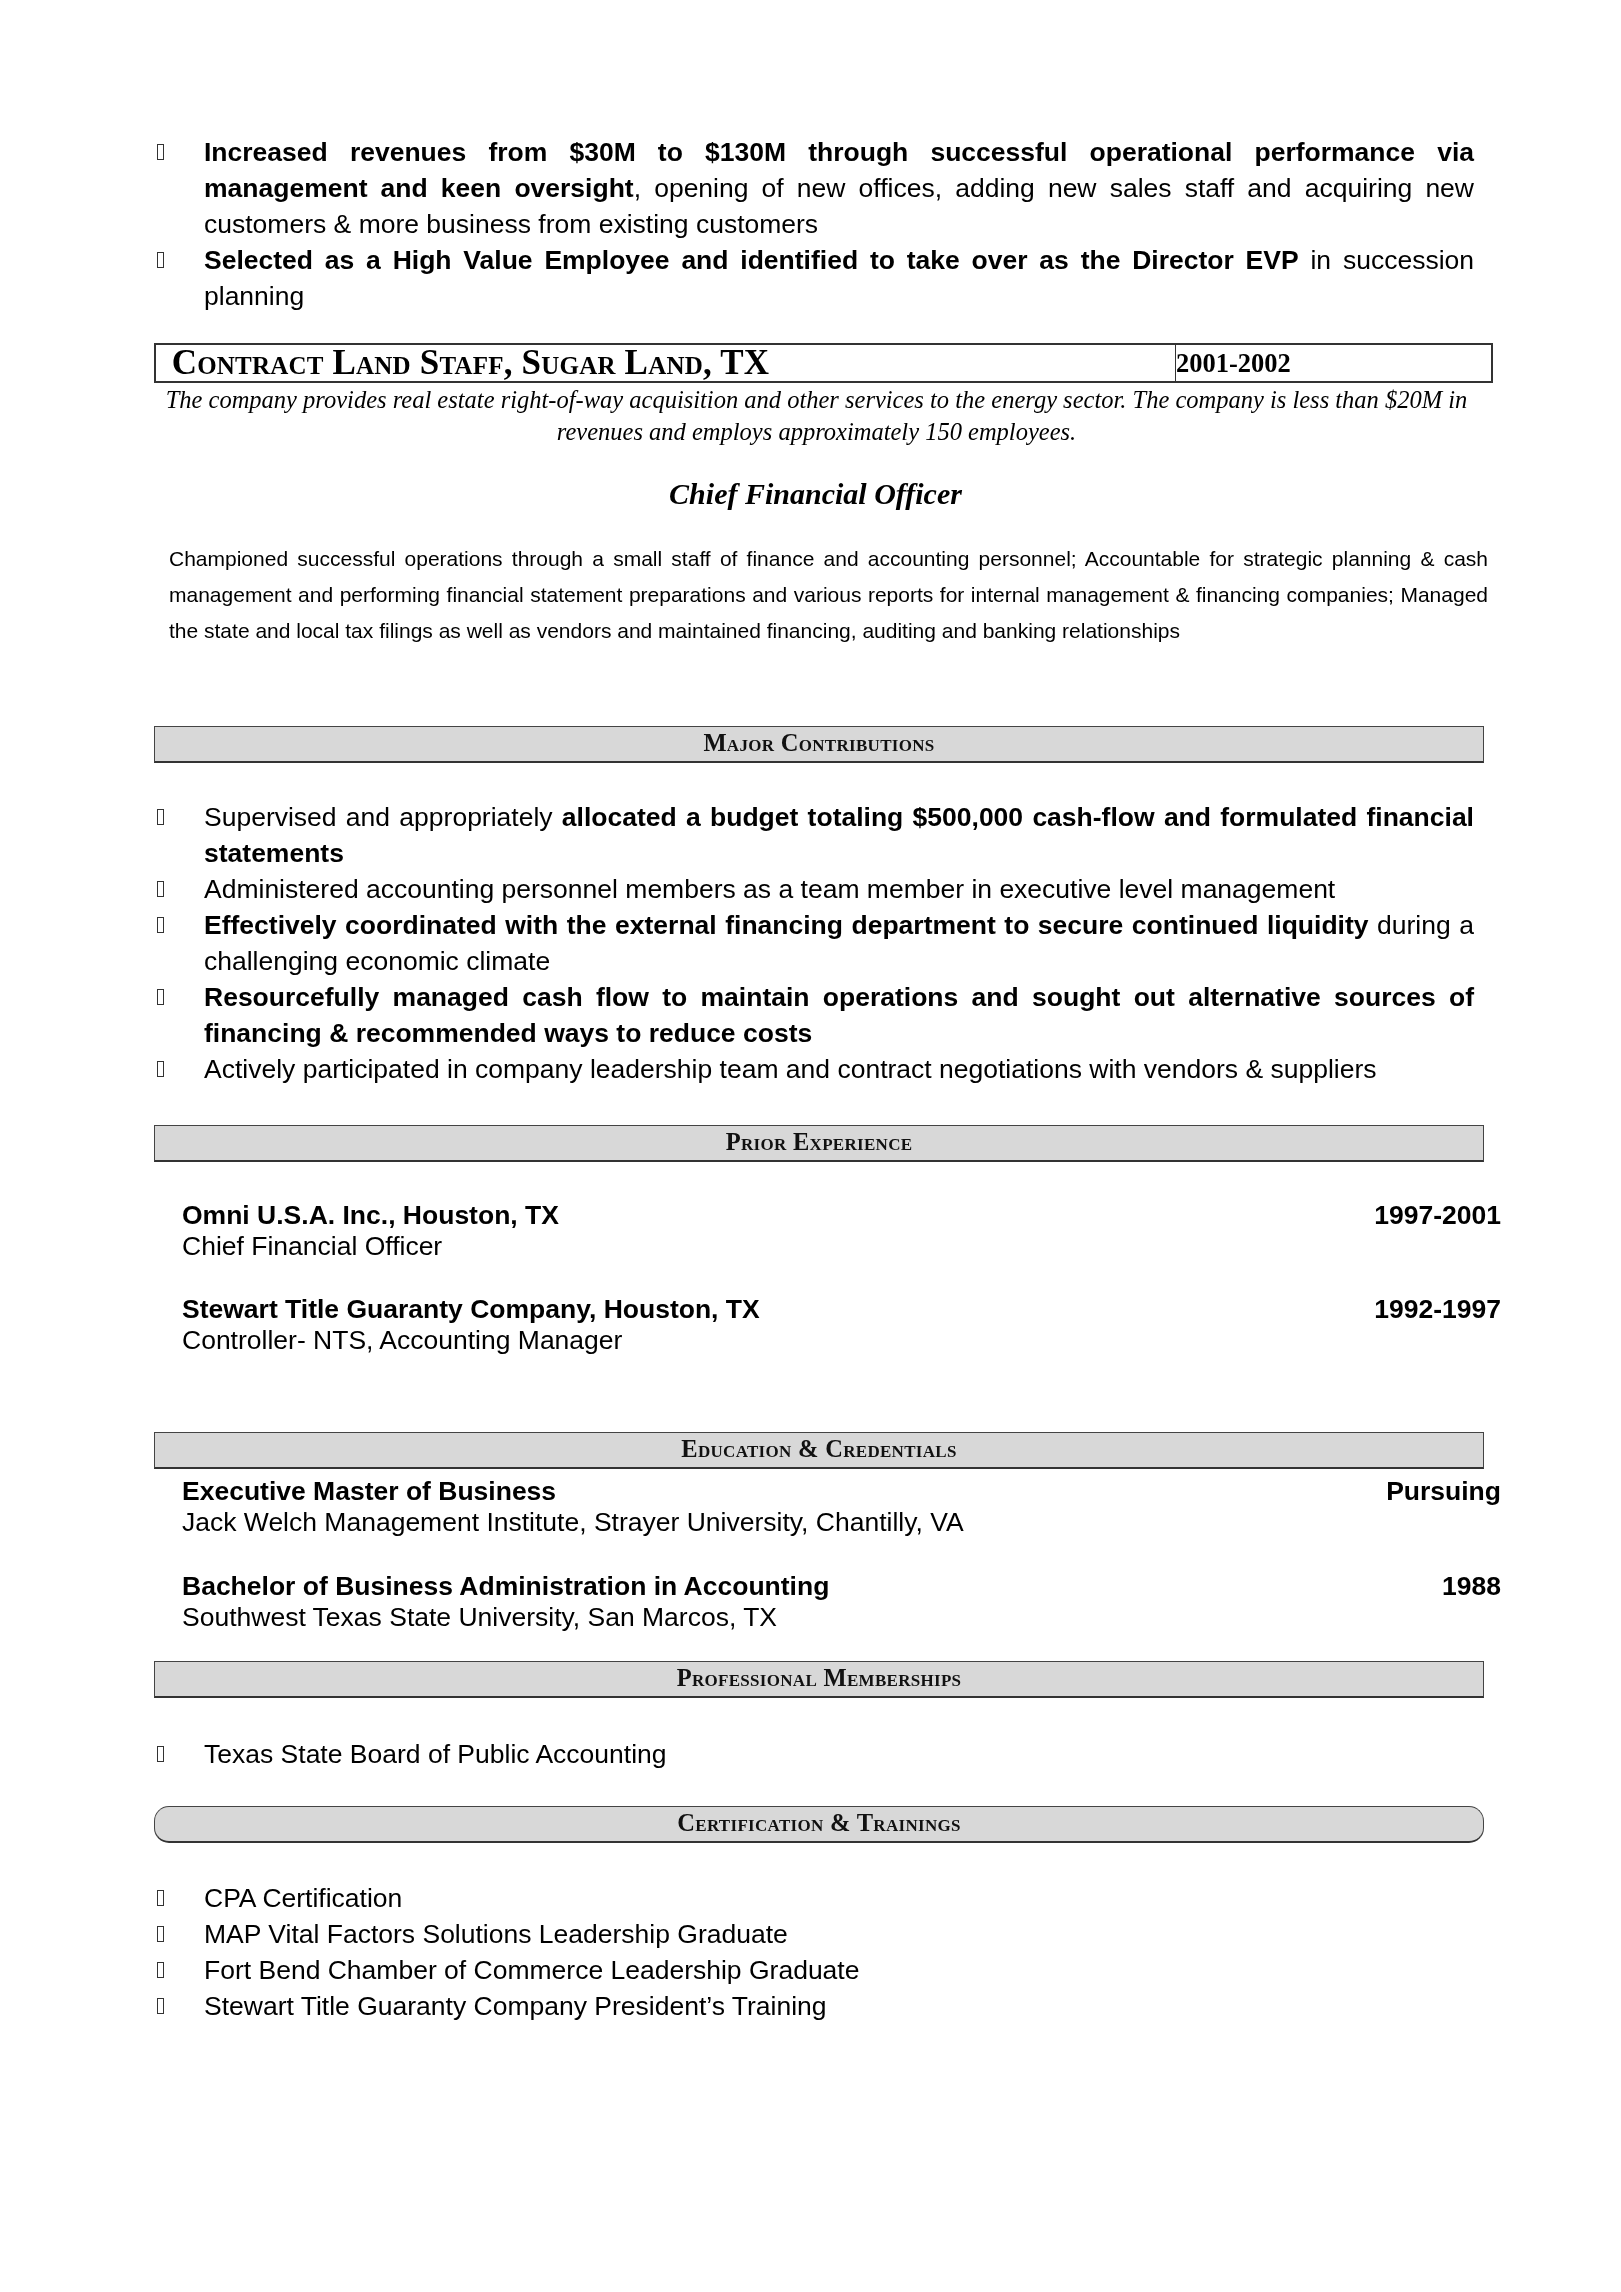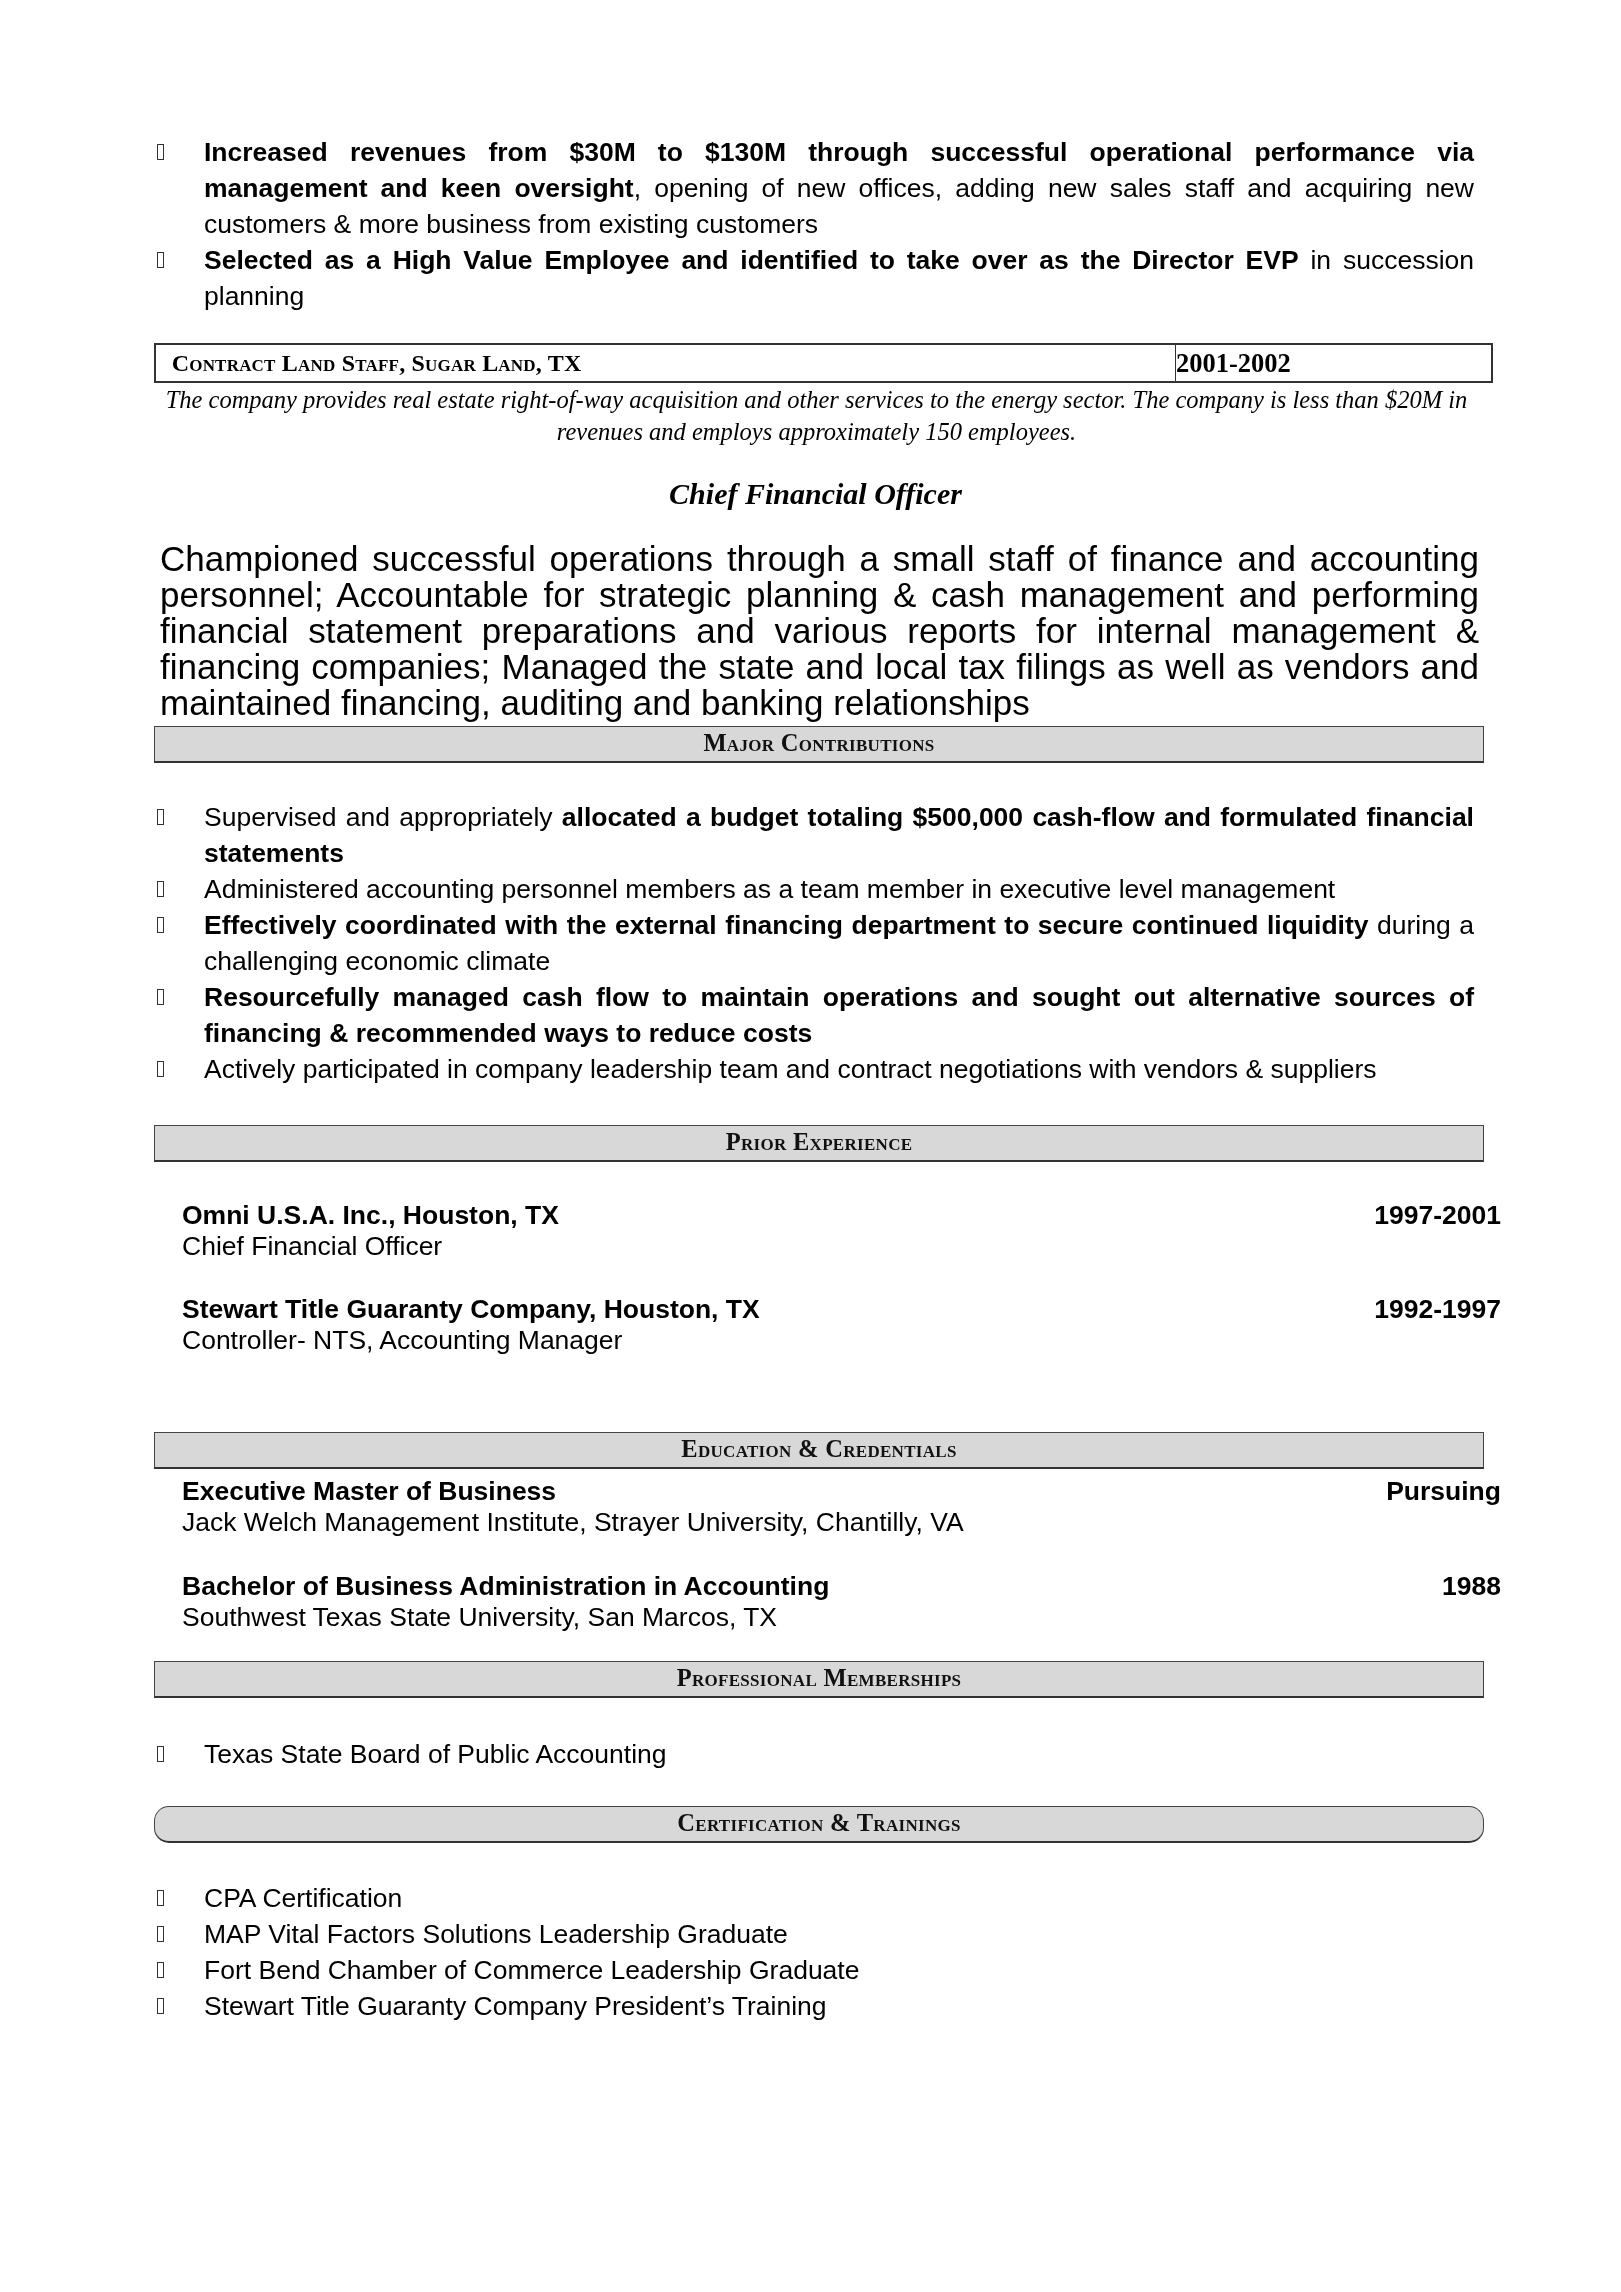--- a/index.html
+++ b/index.html
@@ -5,26 +5,26 @@
     html, body { margin: 0; padding: 0; background: #ffffff; }
     body { width: 1621px; height: 2293px; position: relative; overflow: hidden; color: #000; }
     .page { position: absolute; left: 0; top: 0; width: 1621px; height: 2293px; }
 
     .bullet-list { position: absolute; left: 155px; width: 1319px; margin: 0; padding: 0; list-style: none; }
     .bullet-item { position: relative; padding-left: 49px; font-family: "Liberation Sans", sans-serif; font-size: 26.5px; line-height: 36px; text-align: justify; }
     .bullet-glyph { position: absolute; left: 2px; top: 9.8px; width: 6.9px; height: 16.7px; border: 1.5px solid #333; box-sizing: border-box; }
     .bullet-item b { font-weight: bold; }
 
     .job-table { position: absolute; left: 154px; top: 343px; width: 1339px; height: 40px; border: 2px solid #333; box-sizing: border-box; display: flex; }
-    .job-company { flex: 1; padding-left: 15.7px; font-family: "Liberation Serif", serif; font-weight: bold; font-size: 24px; line-height: 36px; font-variant: small-caps; letter-spacing: 0.2px; }
+    .job-company { flex: 1; padding-left: 15.7px; font-family: "Liberation Serif", serif; font-weight: bold; font-size: 35px; line-height: 36px; font-variant: small-caps; letter-spacing: 0.2px; }
     .job-dates { width: 316px; border-left: 1.5px solid #333; text-align: left; padding-right: 13.7px; font-family: "Liberation Serif", serif; font-weight: bold; font-size: 26.5px; line-height: 36px; box-sizing: border-box; }
 
     .job-desc { position: absolute; left: 157px; top: 384px; width: 1319px; text-align: center; font-family: "Liberation Serif", serif; font-style: italic; font-size: 24.5px; line-height: 32px; }
     .job-title { position: absolute; left: 0; top: 474px; width: 1631px; text-align: center; font-family: "Liberation Serif", serif; font-style: italic; font-weight: bold; font-size: 30px; line-height: 39px; }
-    .summary { position: absolute; left: 160px; top: 541px; width: 1319px; font-family: "Liberation Sans", sans-serif; font-size: 35px; line-height: 36px; text-align: justify; text-align-last: left; }
+    .summary { position: absolute; left: 169px; top: 541px; width: 1319px; font-family: "Liberation Sans", sans-serif; font-size: 21px; line-height: 36px; text-align: justify; text-align-last: left; }
 
     .section-bar { position: absolute; left: 154px; width: 1330px; height: 37px; background: #d8d8d8; border: 1.5px solid #444; border-bottom: 2.9px solid #333; box-sizing: border-box; text-align: center; font-family: "Liberation Serif", serif; font-weight: bold; font-size: 24.5px; line-height: 31px; font-variant: small-caps; letter-spacing: 0.3px; color: #111; }
 
     .entry { position: absolute; left: 155px; width: 1319px; font-family: "Liberation Sans", sans-serif; margin-left: 27px; }
     .entry-row { display: flex; justify-content: space-between; font-size: 26.5px; line-height: 32px; }
     .entry-row .strong { font-weight: bold; }
     .entry-sub { font-size: 26.5px; line-height: 31px; }
   </style>
 </head>
 <body>

